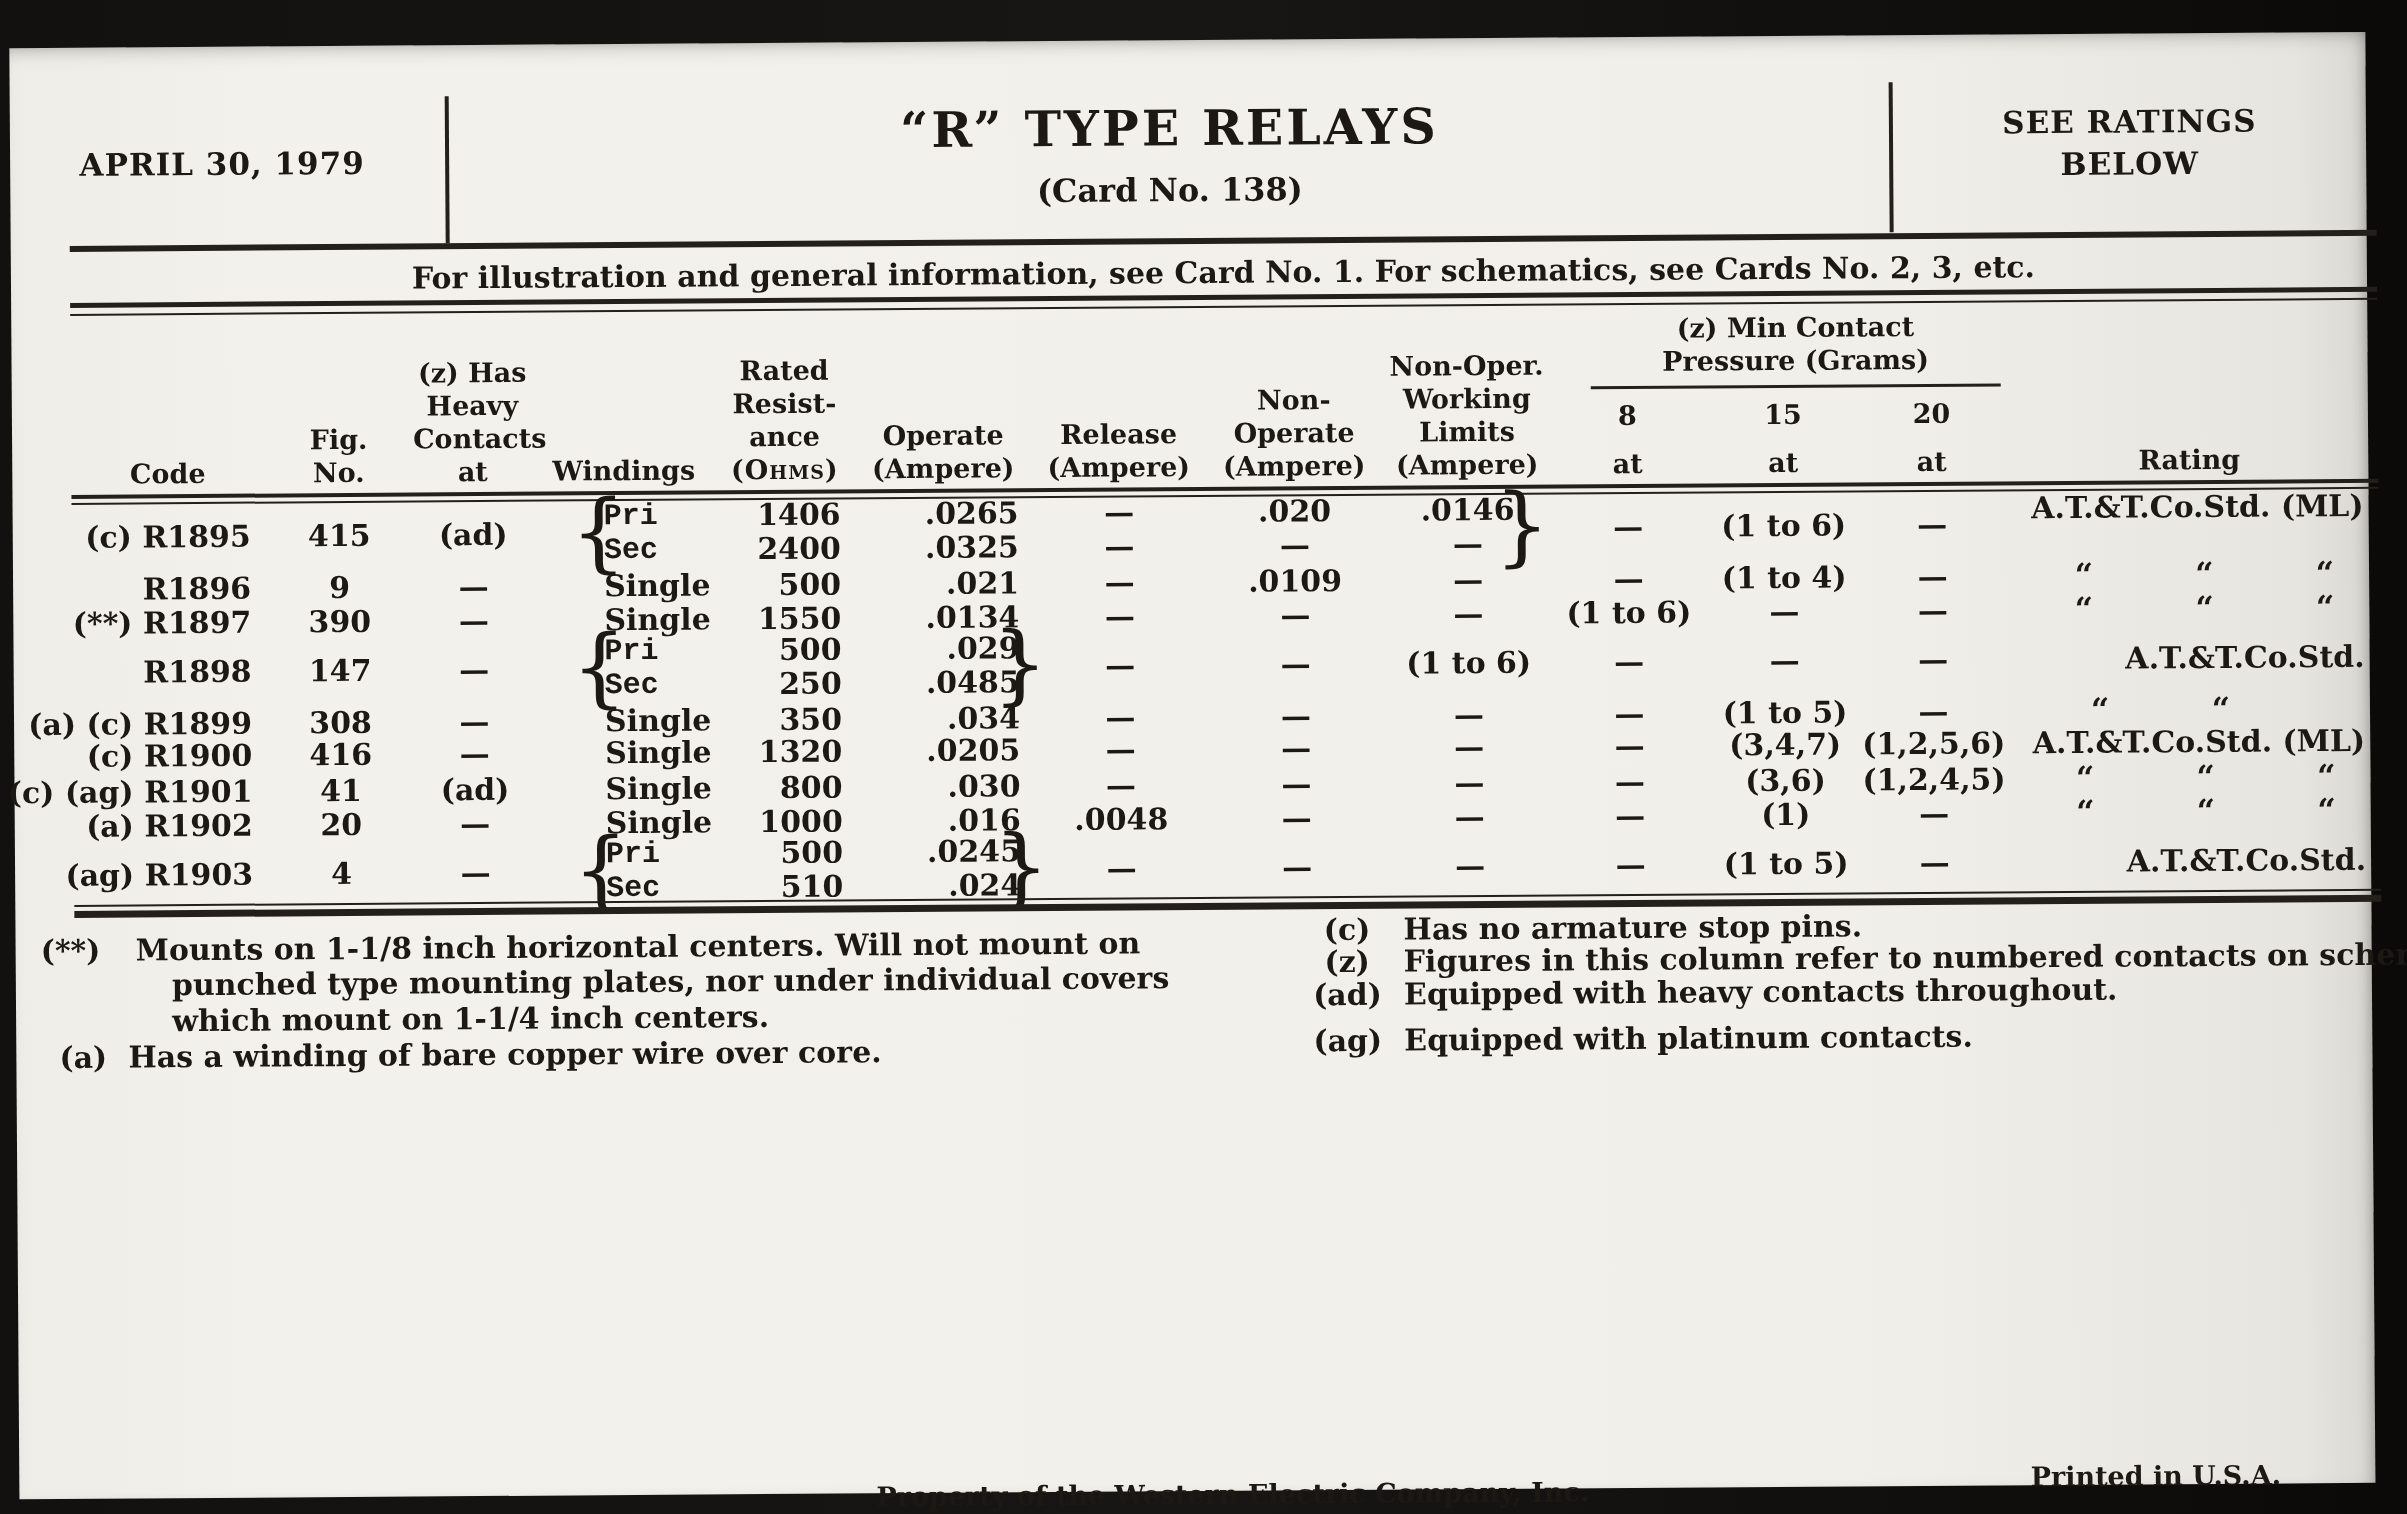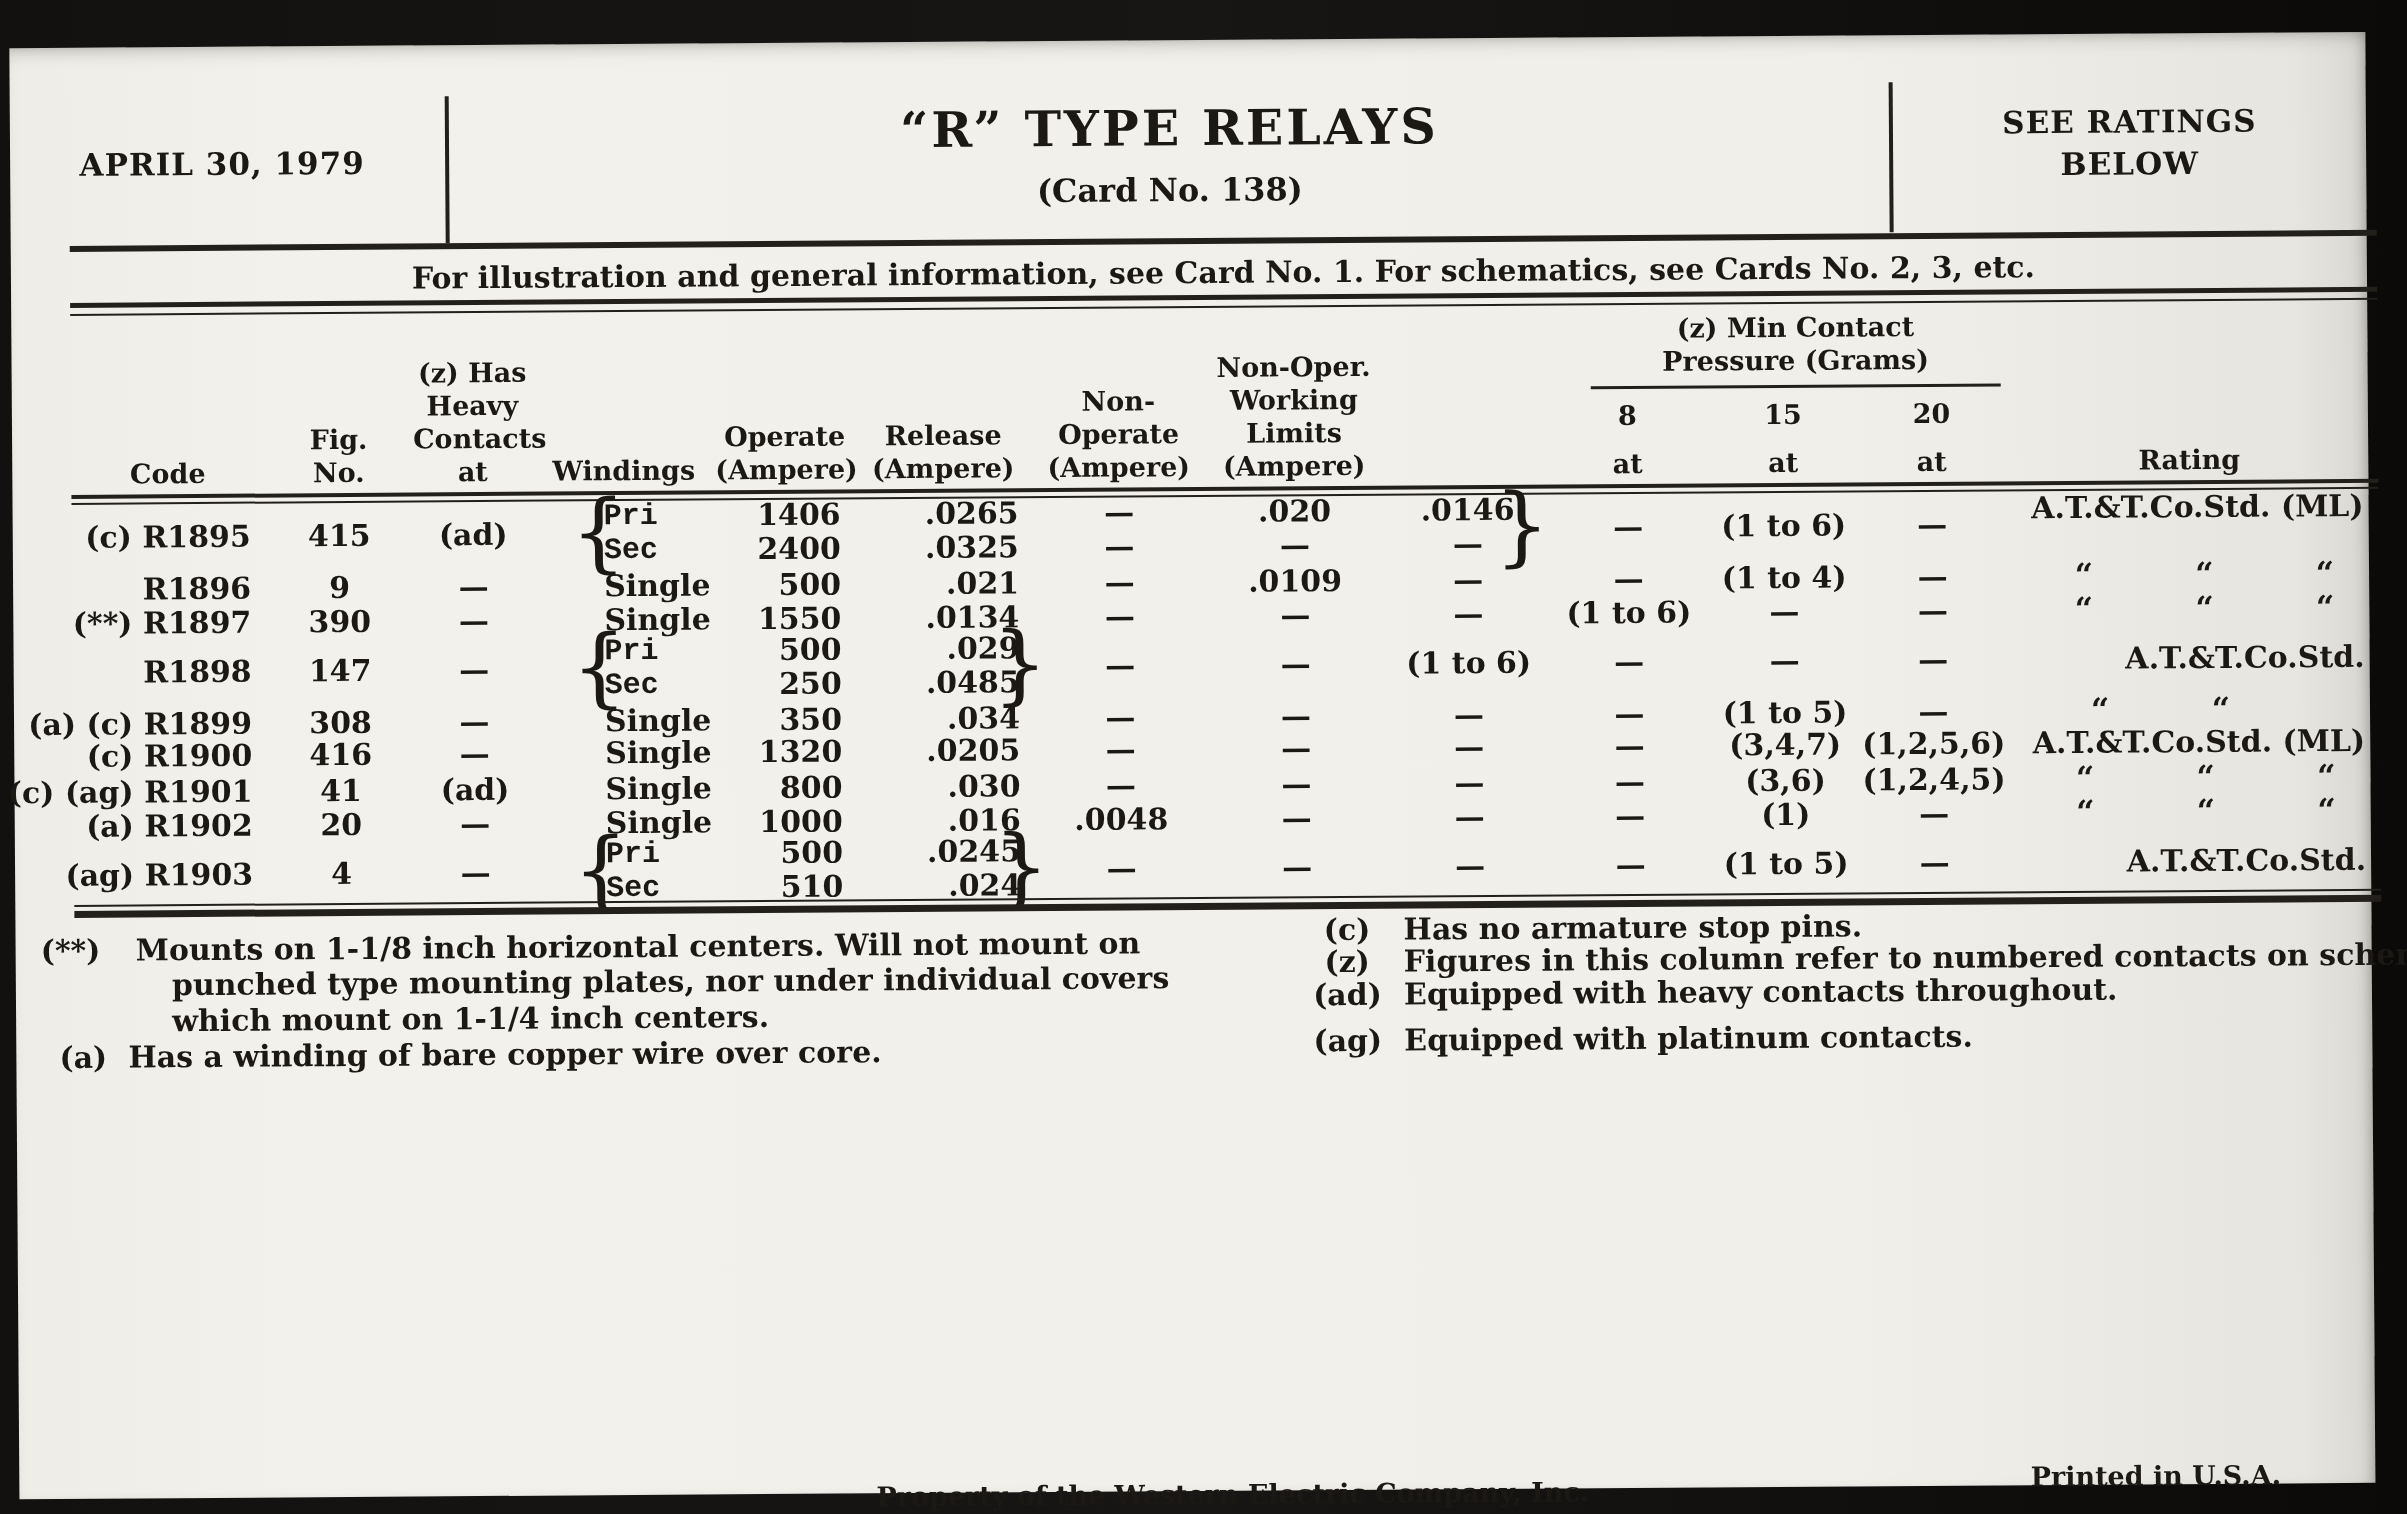--- a/index.html
+++ b/index.html
@@ -92,20 +92,24 @@
 
     <div class="grid thead">
       <div class="th">Code</div>
       <div class="th">Fig.
 No.</div>
       <div class="th">(z) Has
 Heavy
 Contacts
 at</div>
       <div class="th">Windings</div>
+      <div class="th"><span style="white-space:pre-line;">Rated
+Resist-
+ance</span>
+        <span class="smallcaps" style="display:block;">(Ohms)</span></div>
       <div class="th">Operate
 (Ampere)</div>
       <div class="th">Release
 (Ampere)</div>
       <div class="th">Non-
 Operate
 (Ampere)</div>
       <div class="th">Non-Oper.
 Working
 Limits

